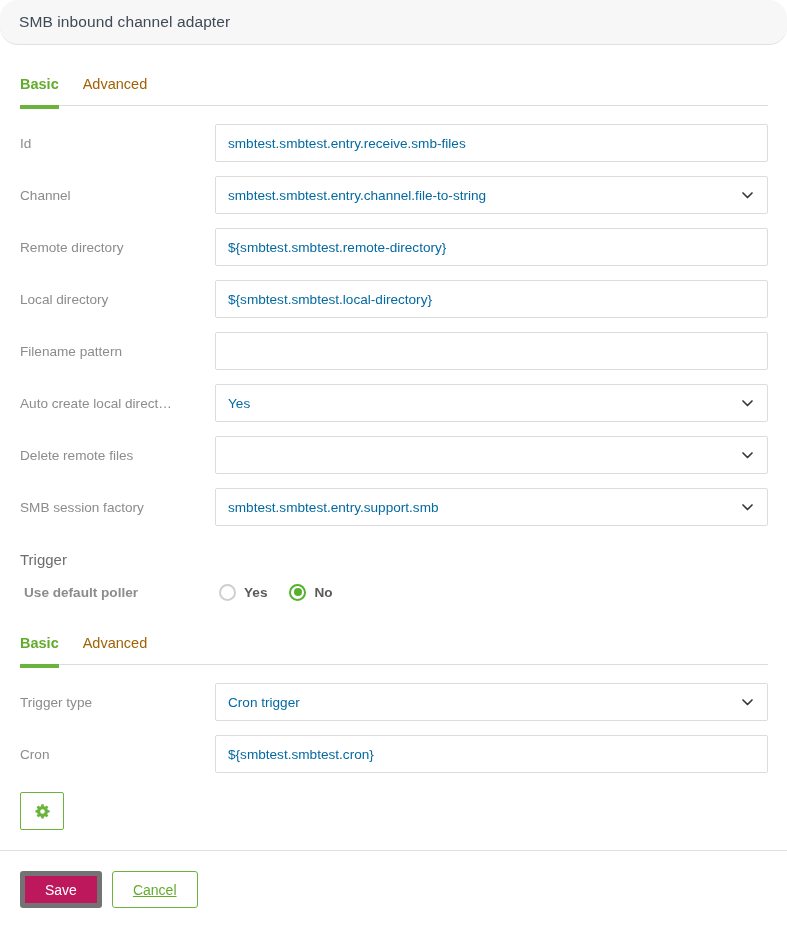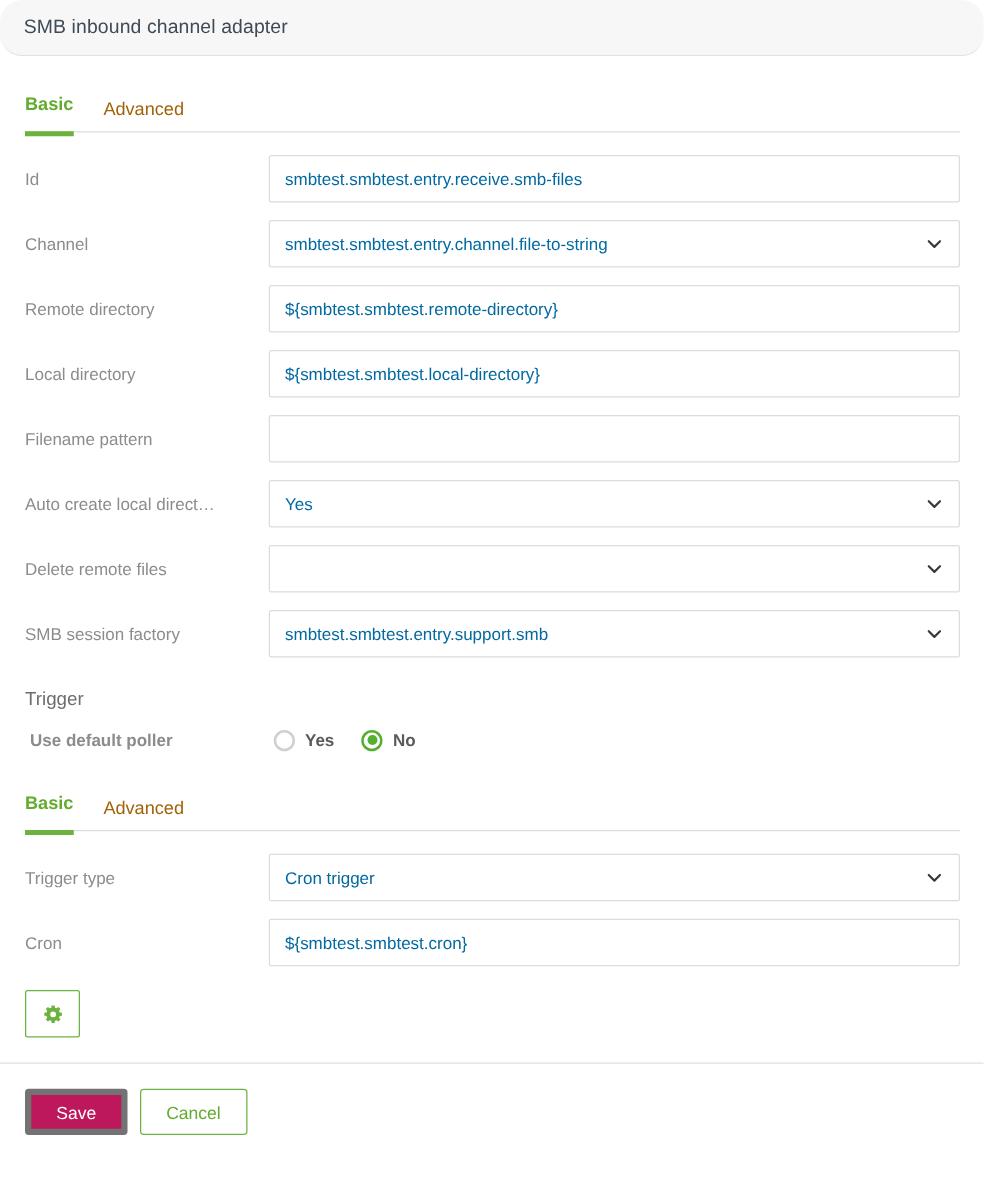--- a/index.html
+++ b/index.html
@@ -35,21 +35,21 @@
   
   .tabs {
     margin-top: 32px;
     padding-left: 20px;
     position: relative;
     height: 40px;
   }
   .tabs.poller-tabs { margin-top: 20px; }
   .tab-strip {
     display: flex;
-    align-items: flex-end;
+    align-items: flex-start;
     gap: 24px;
     position: relative;
     z-index: 2;
   }
   .tab {
     font-size: 14.5px;
     color: #a16207;
     padding-bottom: 13px;
     cursor: pointer;
     line-height: 1;
@@ -211,20 +211,21 @@
   }
   .btn-primary {
     background: #be185d;
     border: 5px solid #737373;
     color: #ffffff;
   }
   .btn-secondary {
     background: #ffffff;
     border: 1px solid #6cb33e;
     color: #62ac2d;
+    text-decoration: underline;
   }
 </style>
 </head>
 <body>
 
 <div class="titlebar">
   <span class="titlebar-text">SMB inbound channel adapter</span>
 </div>
 
 <div class="tabs">

